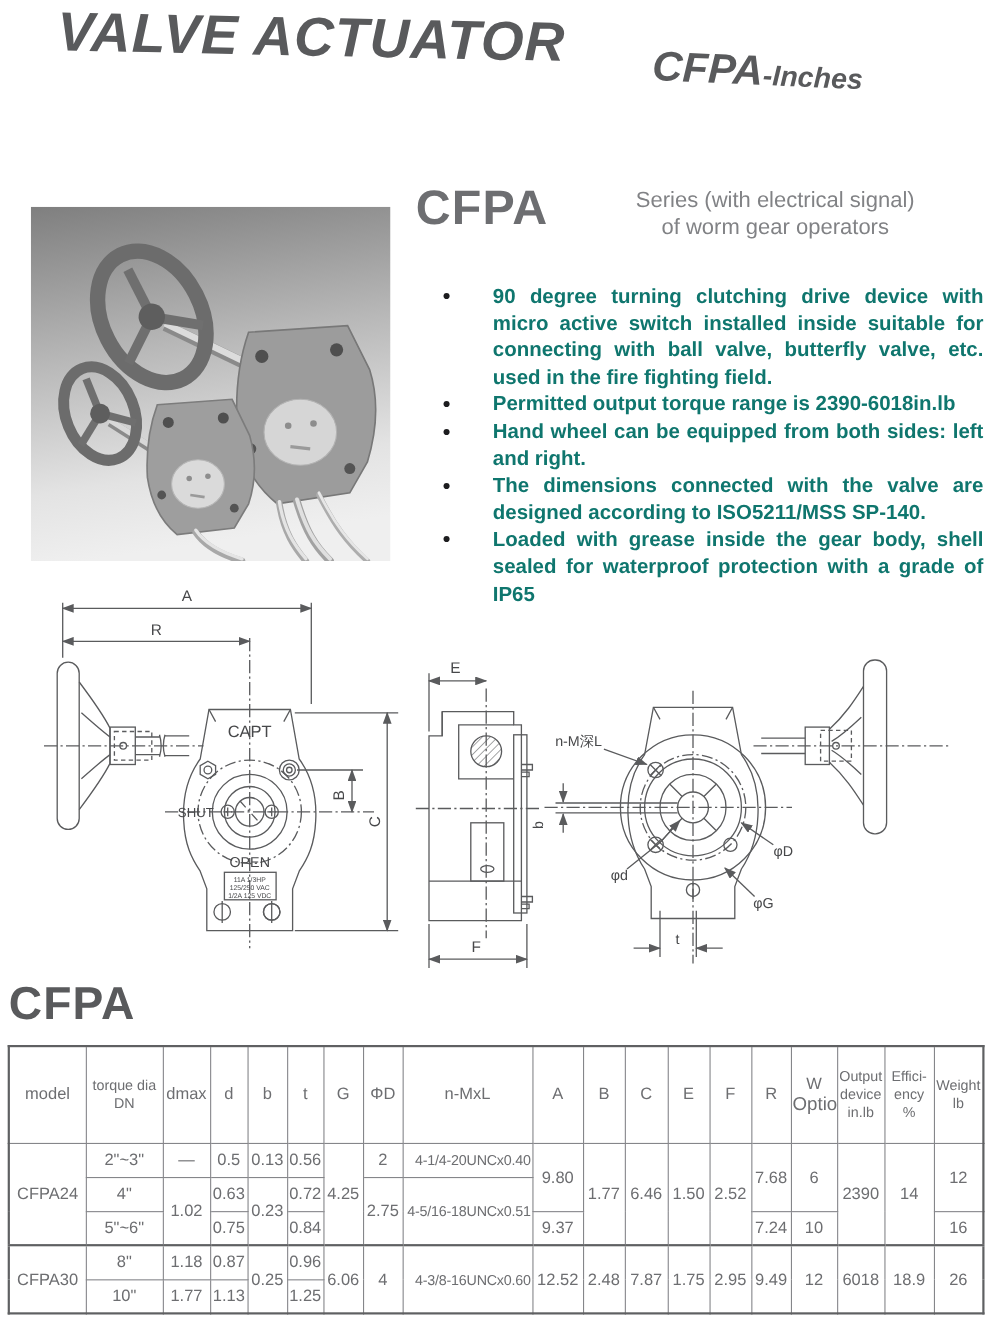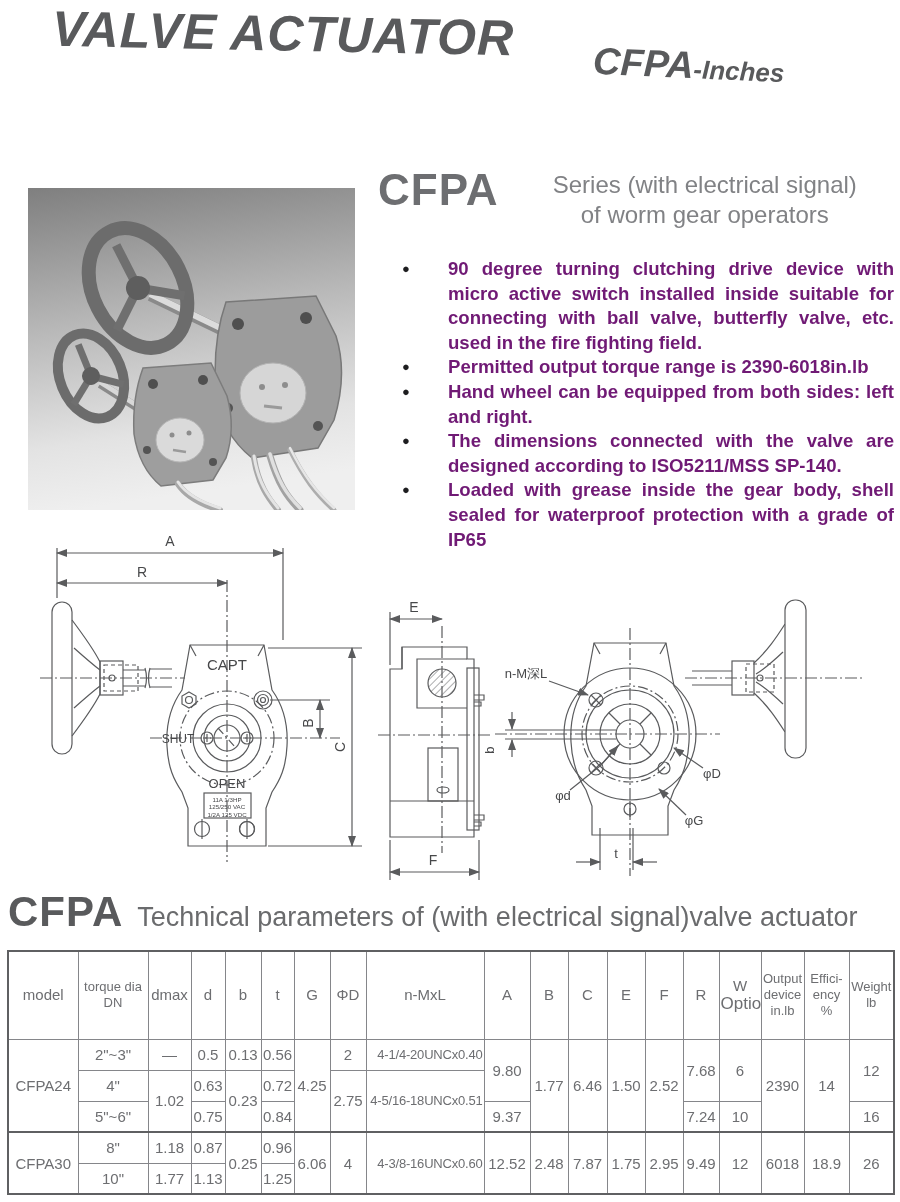--- a/index.html
+++ b/index.html
@@ -14,27 +14,27 @@
     color:#595a5c;font-style:italic;font-weight:900;transform:rotate(2.5deg);}
   .masthead-sub .big{font-size:38px;}
   .masthead-sub .small{font-size:26px;}
 
   
   .photo{position:absolute;left:28px;top:188px;width:327px;height:322px;}
 
   
   .intro-head{position:absolute;left:378px;top:168px;width:515px;display:flex;}
   .intro-cfpa{font-size:44px;font-weight:900;color:#6d6e71;line-height:1.0;letter-spacing:1px;}
-  .intro-sub{flex:1;margin-left:18px;margin-top:2px;font-size:24px;color:#818285;
+  .intro-sub{flex:1;margin-left:18px;margin-top:2px;font-size:20px;color:#818285;
     line-height:1.25;white-space:pre-line;text-align:center;}
   .bullets{position:absolute;left:402px;top:257px;width:492px;}
   .bullet{display:flex;}
   .bullet .dot{width:46px;flex:none;font-size:13px;line-height:24.6px;color:#1d1d1f;}
   .bullet .txt{flex:1;font-size:18.6px;font-weight:bold;line-height:24.6px;
-    text-align:justify;color:#701a75;}
+    text-align:justify;color:#0f766e;}
 
   
   .drawings{position:absolute;left:0;top:528px;width:900px;height:368px;}
   .drawings text{font-family:"Liberation Sans",sans-serif;fill:#47484a;}
 
   
   .section-head{position:absolute;left:8px;top:888px;width:890px;display:flex;align-items:baseline;}
   .section-cfpa{font-size:42px;font-weight:900;color:#595a5c;letter-spacing:1px;}
   .section-title{margin-left:14px;font-size:27px;color:#6a6b6d;}
 
@@ -312,21 +312,20 @@
       <text x="494" y="222" transform="rotate(-90 494,222)" font-size="13">b</text>
       <text x="563" y="272" font-size="13">φd</text>
       <text x="712" y="250" font-size="13">φD</text>
       <text x="694" y="297" font-size="13">φG</text>
       <text x="616" y="330" font-size="13">t</text>
     </g>
   </svg>
 
   <div class="section-head">
     <span class="section-cfpa">CFPA</span>
-    <span class="section-title">Technical parameters of (with electrical signal)valve actuator</span>
   </div>
 
   <table class="params">
     <colgroup>
       <col style="width:70px">
         <col style="width:70px">
         <col style="width:43px">
         <col style="width:34px">
       <col style="width:36px">
         <col style="width:33px">

